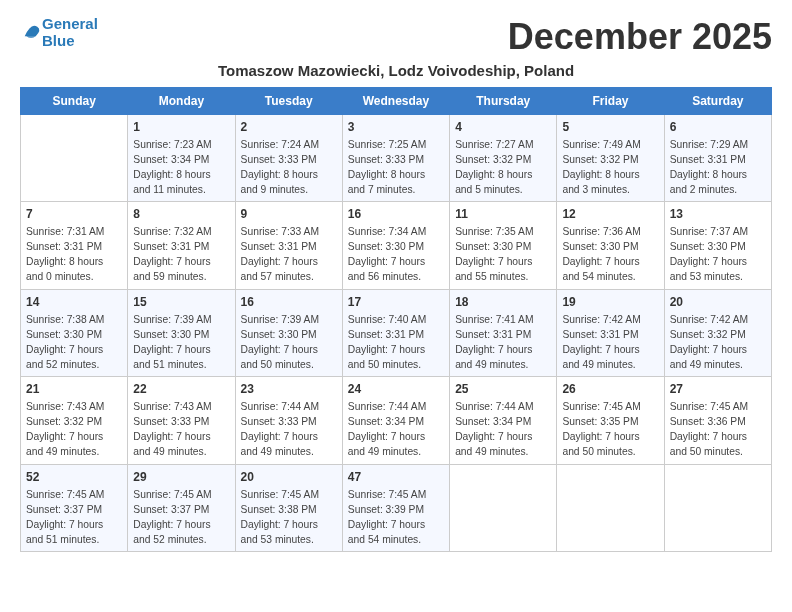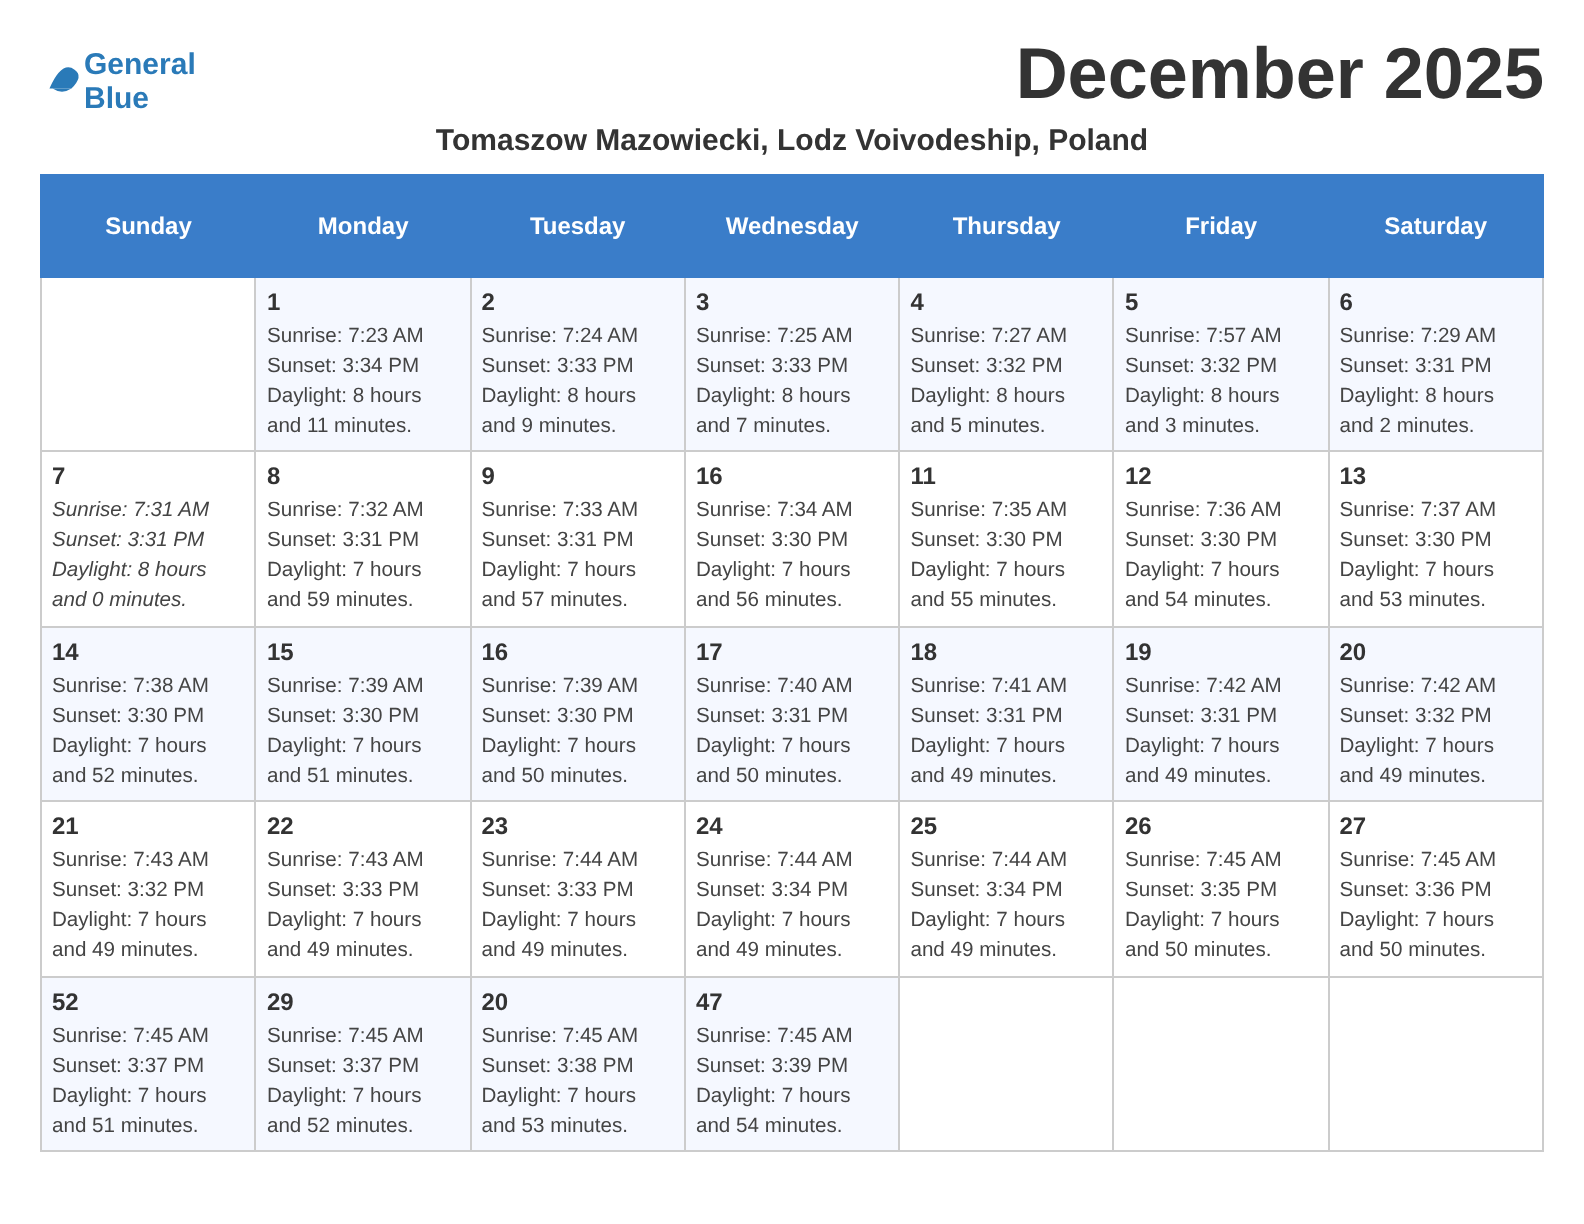--- a/index.html
+++ b/index.html
@@ -5,21 +5,21 @@
     * { box-sizing: border-box; margin: 0; padding: 0; }
     body {
       font-family: Arial, sans-serif;
       background: #fff;
       width: 792px;
       min-height: 612px;
       padding: 16px 20px 20px 20px;
     }
     .header-top {
       display: flex;
-      align-items: flex-end;
+      align-items: flex-start;
       justify-content: space-between;
       margin-bottom: 4px;
     }
     .logo {
       display: flex;
       align-items: center;
       gap: 0;
     }
     .logo-text {
       font-size: 15px;
@@ -48,21 +48,21 @@
     }
     table {
       width: 100%;
       border-collapse: collapse;
       font-size: 11px;
     }
     thead tr th {
       background-color: #3a7dc9;
       color: #fff;
       text-align: center;
-      padding: 18px 4px;
+      padding: 6px 4px;
       font-size: 12px;
       font-weight: bold;
       border: 1px solid #3a7dc9;
     }
     tbody tr td {
       border: 1px solid #ccc;
       vertical-align: top;
       padding: 4px 5px;
       min-height: 70px;
       height: 78px;
@@ -150,37 +150,37 @@
         </td>
         <td>
           <span class="day-num">4</span>
           <div class="cell-content" style="white-space: pre-line;">Sunrise: 7:27 AM
 Sunset: 3:32 PM
 Daylight: 8 hours
 and 5 minutes.</div>
         </td>
         <td>
           <span class="day-num">5</span>
-          <div class="cell-content" style="white-space: pre-line;">Sunrise: 7:57 AM
+          <div class="cell-content" style="white-space: pre-line;">Sunrise: 7:49 AM
 Sunset: 3:32 PM
 Daylight: 8 hours
 and 3 minutes.</div>
         </td>
         <td>
           <span class="day-num">6</span>
           <div class="cell-content" style="white-space: pre-line;">Sunrise: 7:29 AM
 Sunset: 3:31 PM
 Daylight: 8 hours
 and 2 minutes.</div>
         </td>
       </tr>
       <tr>
         <td>
           <span class="day-num">7</span>
-          <div class="cell-content" style="white-space: pre-line; font-style: italic;">Sunrise: 7:31 AM
+          <div class="cell-content" style="white-space: pre-line;">Sunrise: 7:31 AM
 Sunset: 3:31 PM
 Daylight: 8 hours
 and 0 minutes.</div>
         </td>
         <td>
           <span class="day-num">8</span>
           <div class="cell-content" style="white-space: pre-line;">Sunrise: 7:32 AM
 Sunset: 3:31 PM
 Daylight: 7 hours
 and 59 minutes.</div>

